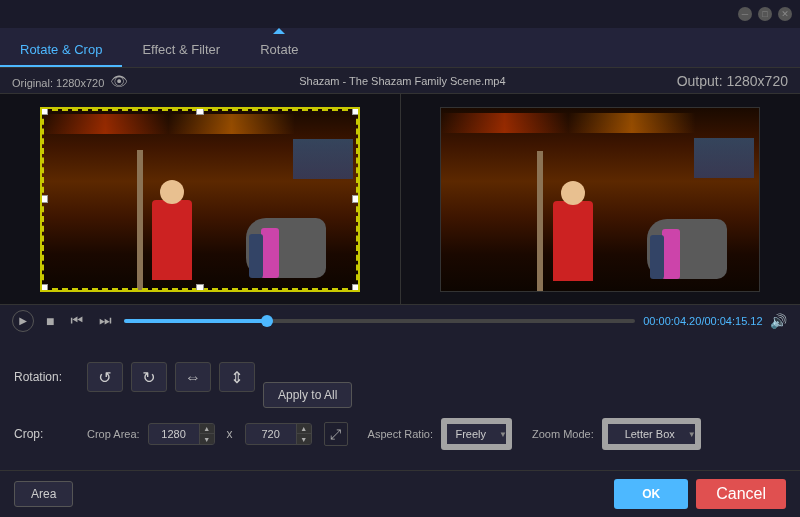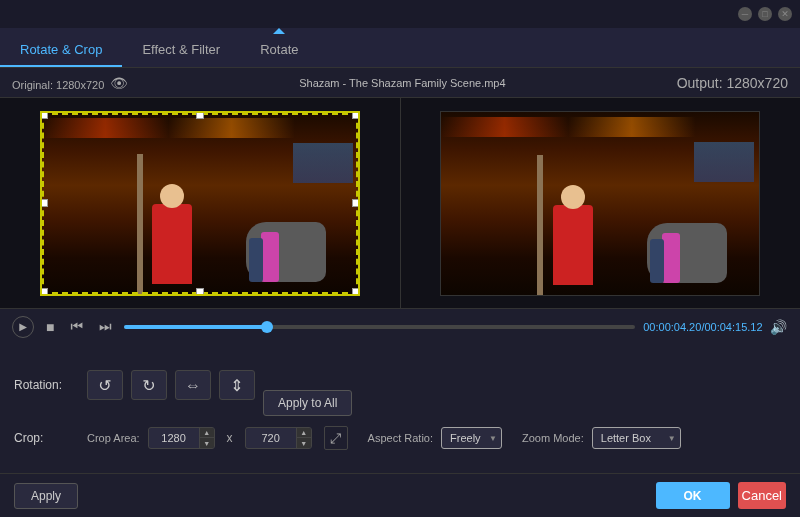--- a/index.html
+++ b/index.html
@@ -384,28 +384,29 @@
       margin-left: 4px;
     }
     .aspect-label {
       color: #aaa;
       font-size: 11px;
       margin-left: 12px;
     }
     .dropdown {
       padding: 4px 20px 4px 8px;
       background: #2a2a3e;
-      border: 1px solid #a3a3a3;
+      border: 6px solid #a3a3a3;
       border-radius: 3px;
       color: #ccc;
       font-size: 11px;
       appearance: none;
       -webkit-appearance: none;
       cursor: pointer;
       position: relative;
+      text-align: right;
     }
     .dropdown-wrapper {
       position: relative;
       display: inline-block;
     }
     .dropdown-wrapper::after {
       content: '▼';
       position: absolute;
       right: 5px;
       top: 50%;
@@ -447,27 +448,27 @@
       background: #4db8ff;
       border: none;
       border-radius: 3px;
       cursor: pointer;
       color: #fff;
       font-size: 12px;
       font-weight: bold;
       margin-left: 36px;
     }
     .cancel-btn {
-      padding: 6px 4px;
+      padding: 6px 20px;
       background: #e05050;
       border: none;
       border-radius: 3px;
       cursor: pointer;
       color: #fff;
-      font-size: 13px;
+      font-size: 16px;
     }
   </style>
 </head>
 <body>
 
 <div class="title-bar">
   <div class="title-bar-btn minimize">─</div>
   <div class="title-bar-btn maximize">□</div>
   <div class="title-bar-btn close">✕</div>
 </div>
@@ -606,20 +607,20 @@
           <option>Letter Box</option>
           <option>Pan &amp; Scan</option>
           <option>Full</option>
         </select>
       </div>
     </div>
 
   </div>
 
   <div class="bottom-bar">
-    <button class="reset-btn">Apply</button>
+    <button class="reset-btn">Area</button>
     <div class="action-btns">
       <button class="ok-btn">OK</button>
       <button class="cancel-btn">Cancel</button>
     </div>
   </div>
 
 </div>
 
 </body></html>

